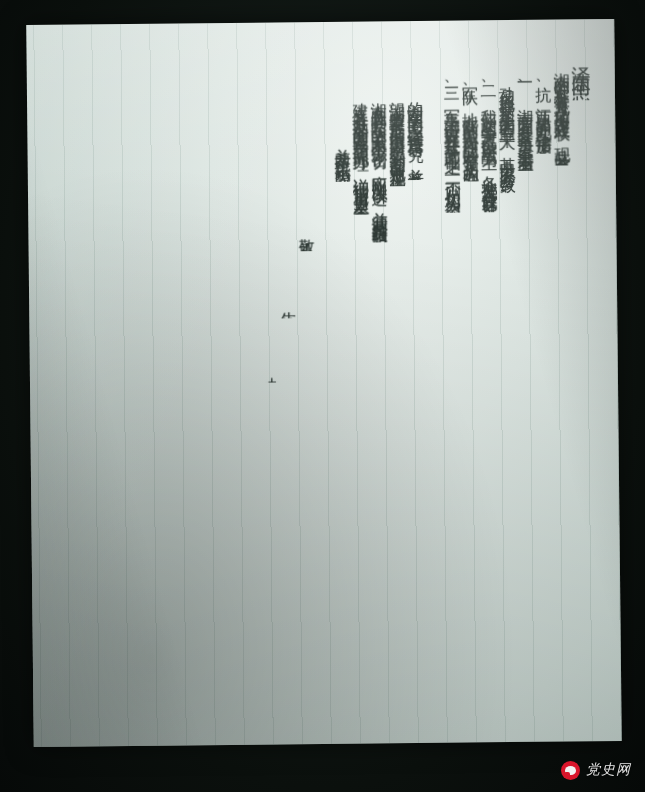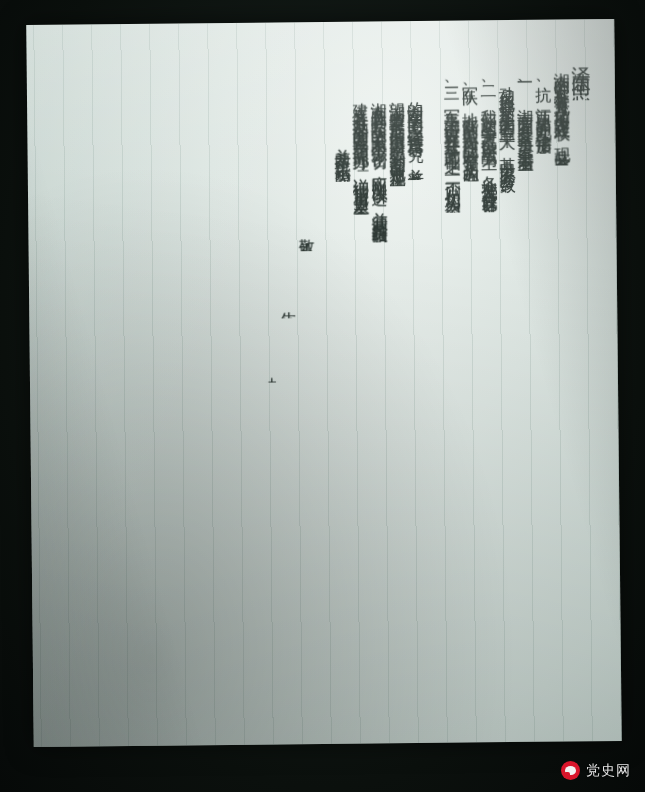--- a/index.html
+++ b/index.html
@@ -111,23 +111,23 @@
     font-size: 19px;
     letter-spacing: 6px;
     margin-top: 4px;
   }
   
   .watermark {
     position: absolute;
     right: 14px;
     bottom: 12px;
     display: flex;
-    align-items: center;
     gap: 6px;
     opacity: 0.95;
+    font-style: italic;
   }
   .wm-badge {
     width: 19px;
     height: 19px;
     border-radius: 50%;
     background: #e6162d;
     position: relative;
     flex: 0 0 auto;
   }
   .wm-badge::before {

